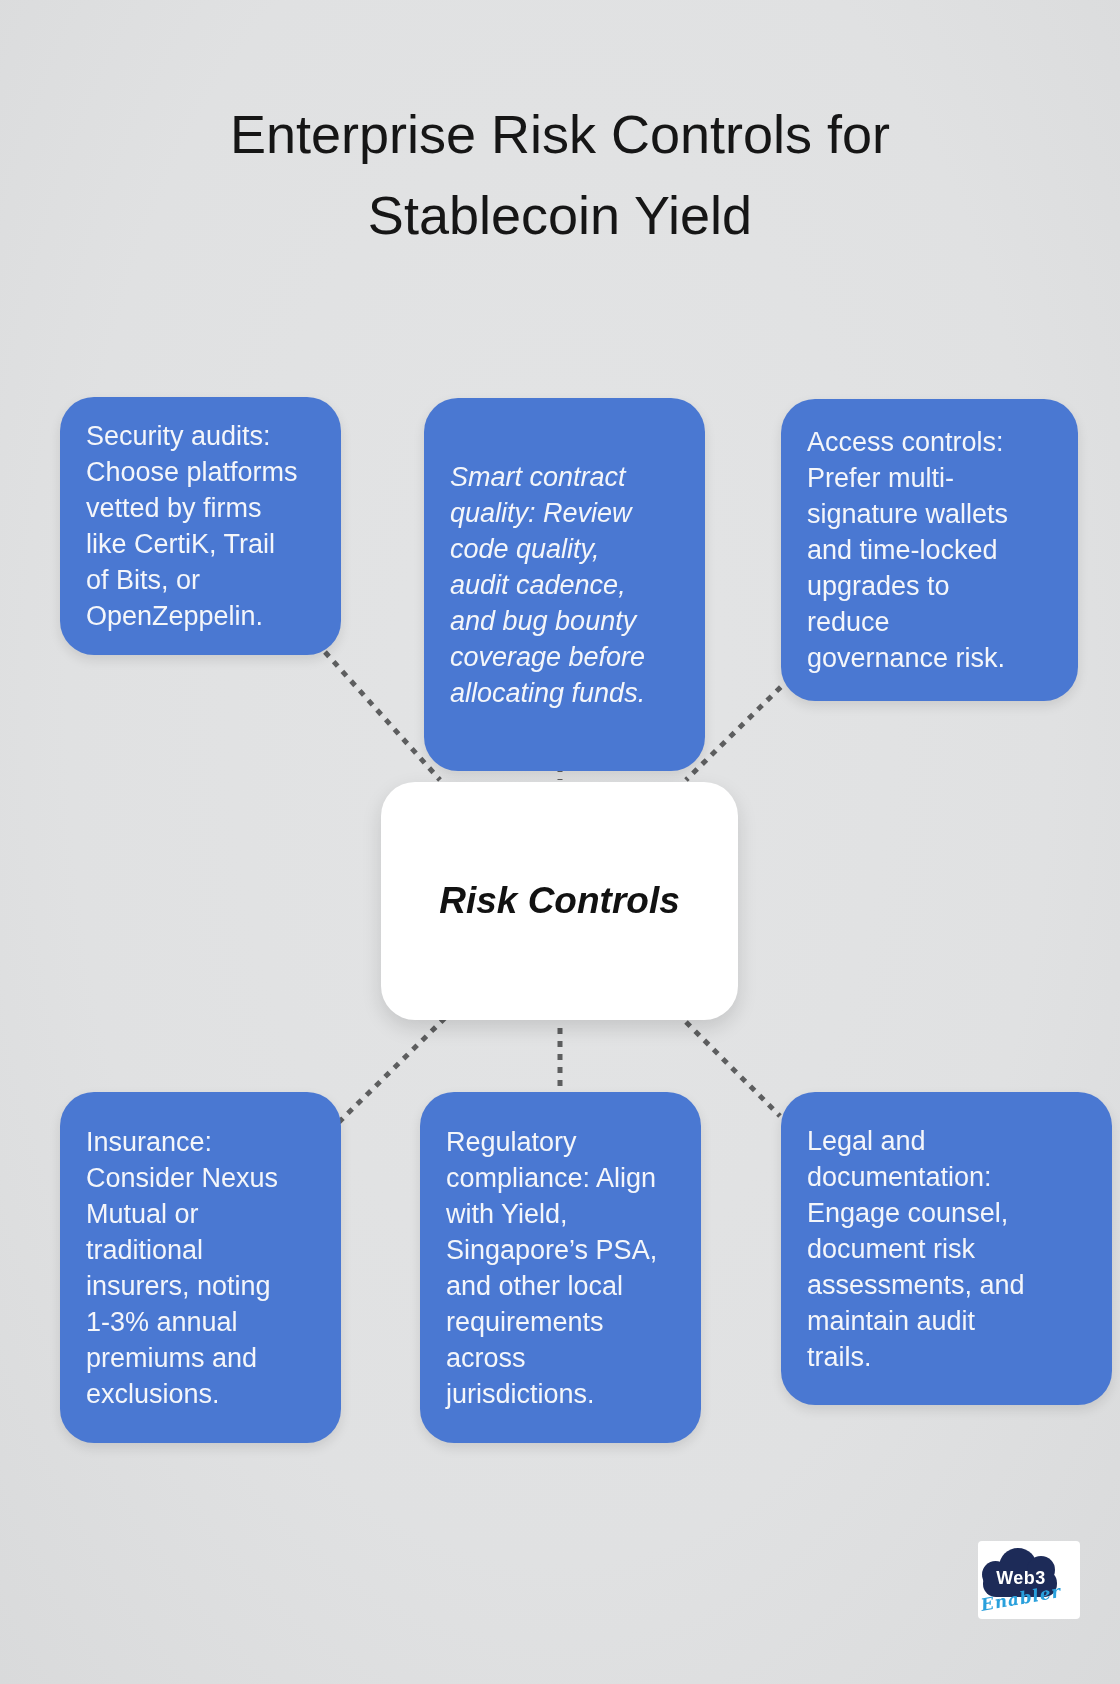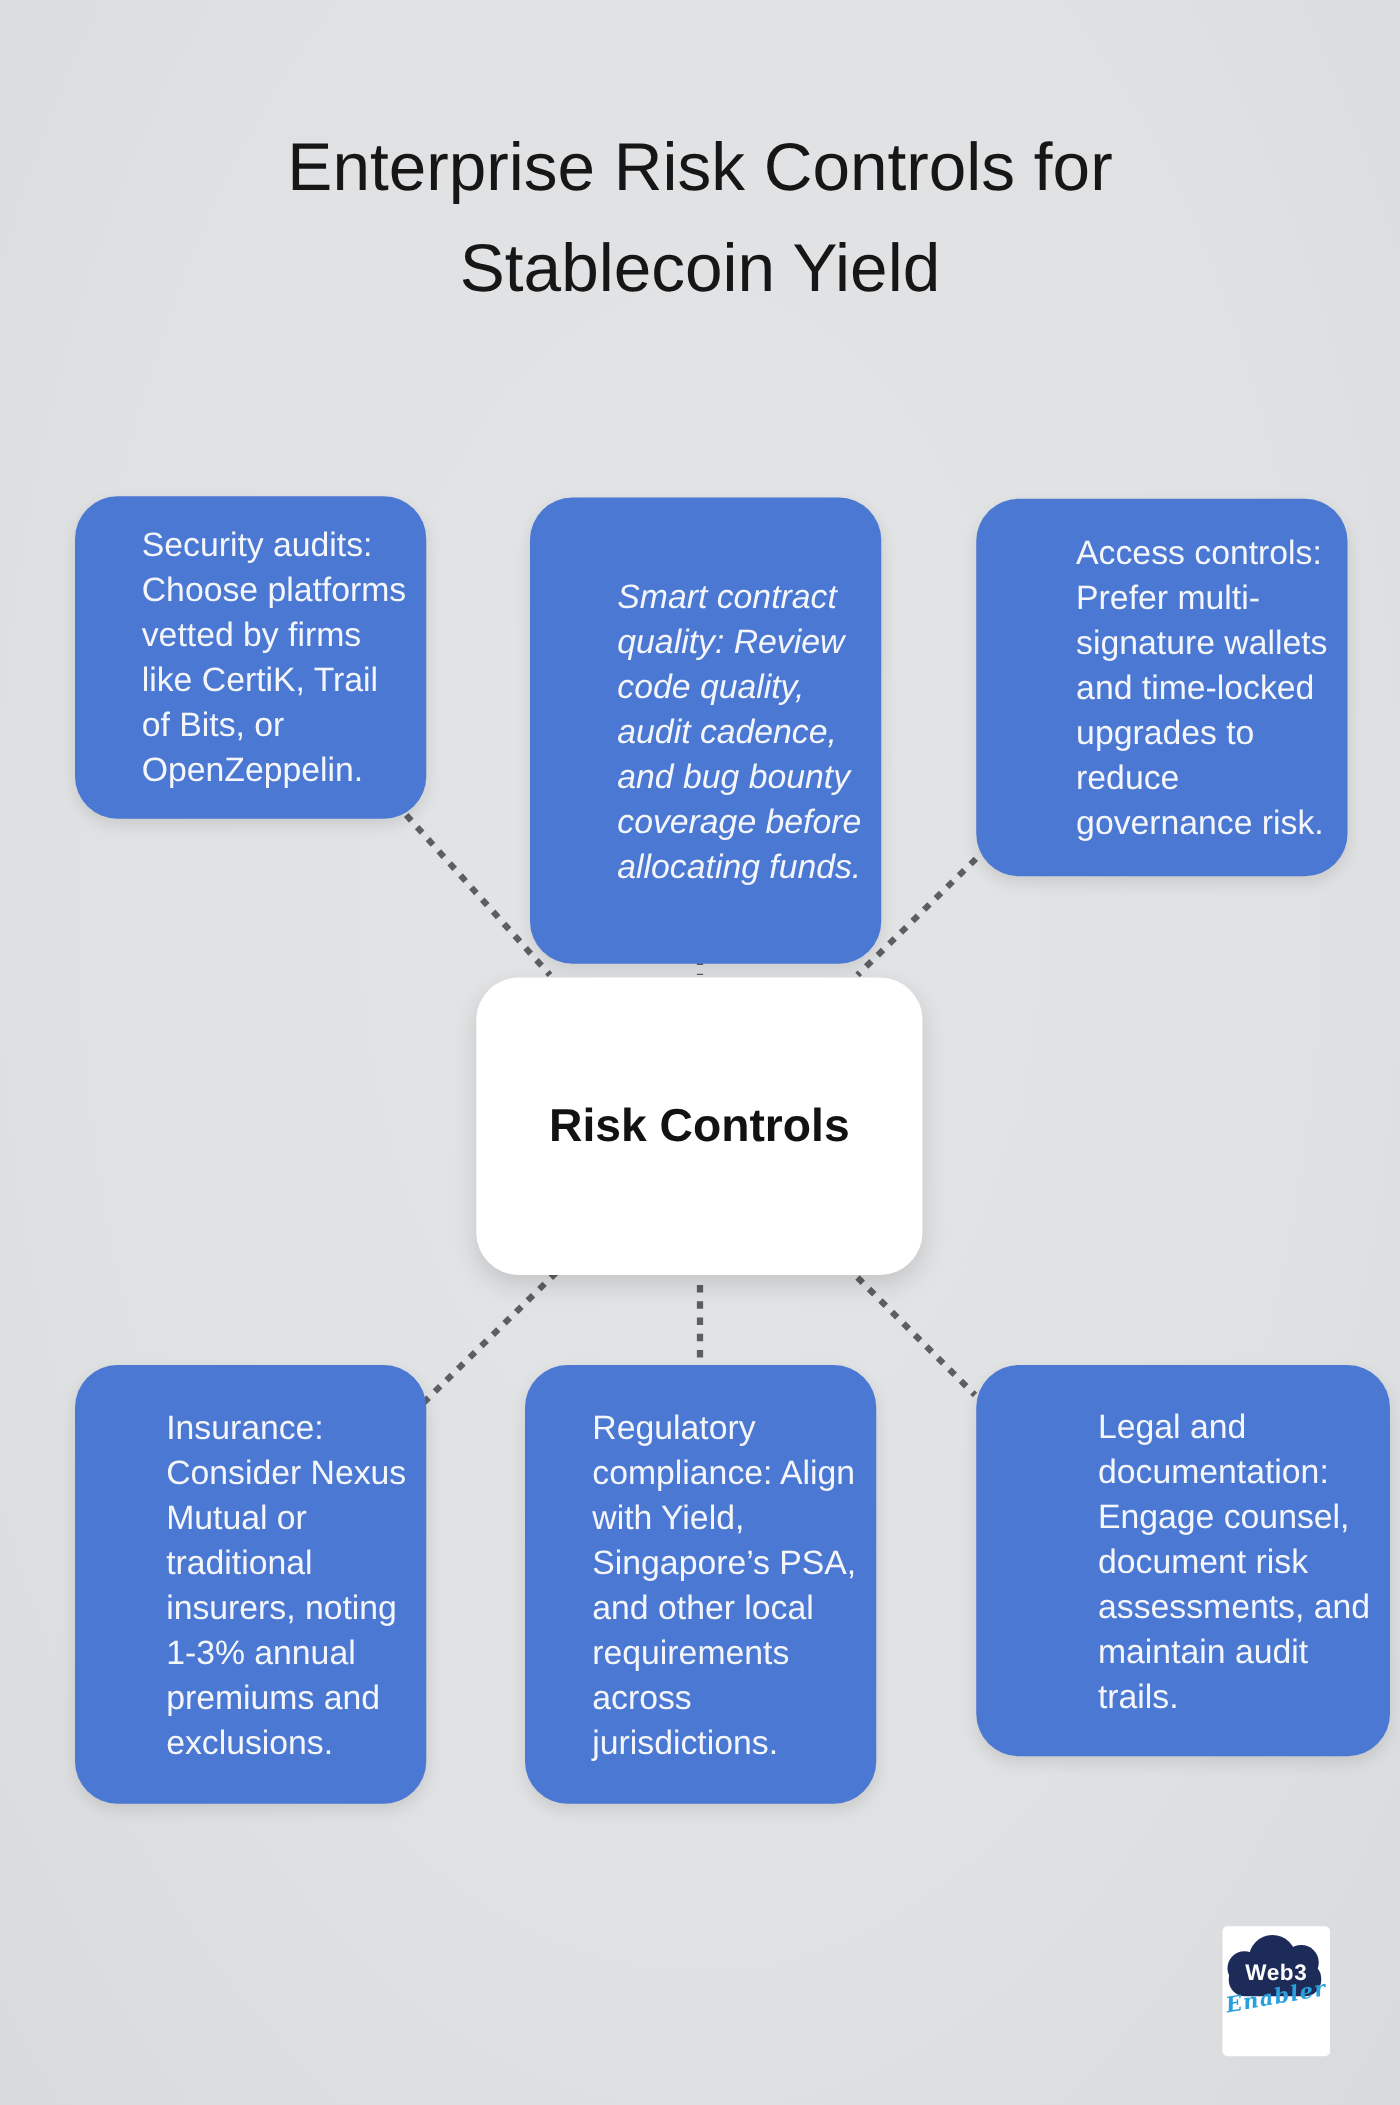--- a/index.html
+++ b/index.html
@@ -35,22 +35,21 @@
     letter-spacing:0px;
   }
   .node{
     position:absolute;
     background:var(--node-fill);
     border-radius:34px;
     box-shadow:0 5px 12px rgba(0,0,0,0.10);
     display:flex;
     align-items:center;
     box-sizing:border-box;
-    padding:10px 16px;
-    justify-content:flex-end;
+    padding:10px 26px;
   }
   .node .node-text{
     color:var(--node-text);
     font-size:27px;
     line-height:36px;
     white-space:pre-line;
   }
   .node-1{left:60px;  top:397px; width:281px; height:258px;}
   .node-2{left:424px; top:398px; width:281px; height:373px;font-style:italic;}
   .node-3{left:781px; top:399px; width:297px; height:302px;}
@@ -63,33 +62,35 @@
     background:var(--center-fill);
     border-radius:34px;
     box-shadow:0 8px 20px rgba(0,0,0,0.13);
     display:flex;align-items:center;justify-content:center;
   }
   .center-node .center-label{
     font-size:37px;
     font-weight:800;
     color:#121212;
     letter-spacing:0px;
+    font-style:italic;
   }
   .connectors{position:absolute;left:0;top:0;width:1120px;height:1684px;}
   .connectors line{
     stroke:var(--connector);
     stroke-width:5;
     stroke-dasharray:6 7;
     stroke-linecap:butt;
   }
   .logo{
     position:absolute;
-    left:978px;top:1541px;width:86px;height:104px;
+    left:978px;top:1541px;width:86px;height:78px;
     background:#ffffff;
     border-radius:4px;
+    padding-left:16px;
   }
   .cloud{position:absolute;left:0;top:0;width:86px;height:87px;}
   .cloud i{position:absolute;background:var(--logo-navy);border-radius:50%;}
   .cloud .c1{left:4px; top:20px;width:27px;height:27px;}
   .cloud .c2{left:21px;top:7px; width:38px;height:38px;}
   .cloud .c3{left:49px;top:15px;width:28px;height:28px;}
   .cloud .base{position:absolute;left:5px;top:29px;width:74px;height:27px;background:var(--logo-navy);border-radius:13px;}
   .logo-word{
     position:absolute;left:0;top:27px;width:86px;
     text-align:center;

